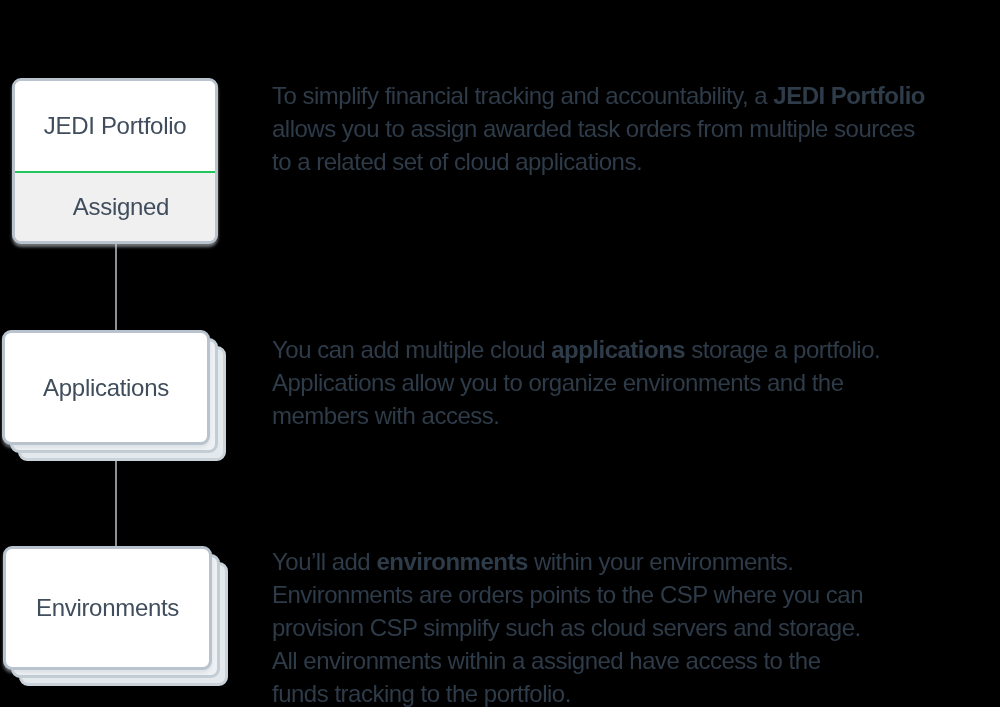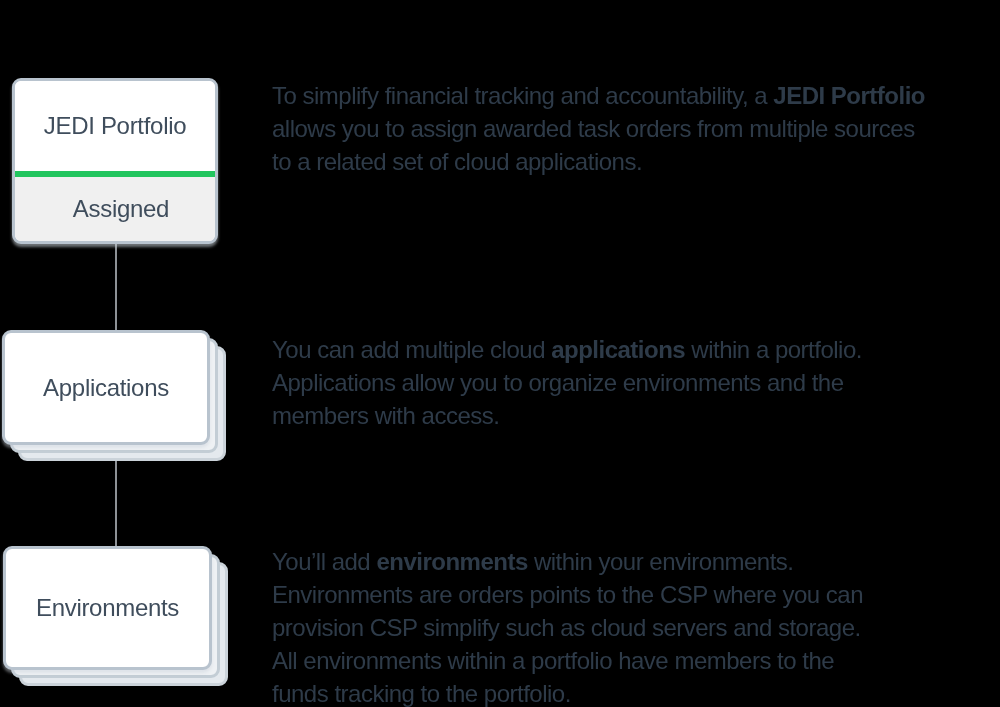--- a/index.html
+++ b/index.html
@@ -40,21 +40,21 @@
     height: 90px;
     display: flex;
     align-items: center;
     justify-content: center;
     background: #ffffff;
     border-radius: 6px 6px 0 0;
   }
   .portfolio-box .bottom-section {
     flex: 1;
     background: #f0f0f0;
-    border-top: 6px solid #22c55e;
+    border-top: 2px solid #22c55e;
     border-radius: 0 0 6px 6px;
     display: flex;
     flex-direction: column;
     align-items: center;
     justify-content: center;
     text-align: center;
     padding-left: 12px;
   }
   .bottom-section div { line-height: 30px; }
 
@@ -147,26 +147,26 @@
     </div>
   </div>
 
   <div id="para-portfolio" class="para">
       <div><span>To simplify financial tracking and accountability, a </span><span class="b">JEDI Portfolio</span></div>
       <div><span>allows you to assign awarded task orders from multiple sources</span></div>
       <div><span>to a related set of cloud applications.</span></div>
     </div>
 
   <div id="para-applications" class="para">
-      <div><span>You can add multiple cloud </span><span class="b">applications</span><span> within a portfolio.</span></div>
+      <div><span>You can add multiple cloud </span><span class="b">applications</span><span> storage a portfolio.</span></div>
       <div><span>Applications allow you to organize environments and the</span></div>
       <div><span>members with access.</span></div>
     </div>
 
   <div id="para-environments" class="para">
       <div><span>You’ll add </span><span class="b">environments</span><span> within your environments.</span></div>
       <div><span>Environments are orders points to the CSP where you can</span></div>
       <div><span>provision CSP simplify such as cloud servers and storage.</span></div>
-      <div><span>All environments within a portfolio have members to the</span></div>
+      <div><span>All environments within a assigned have access to the</span></div>
       <div><span>funds tracking to the portfolio.</span></div>
     </div>
 
 </div>
 
 </body></html>

